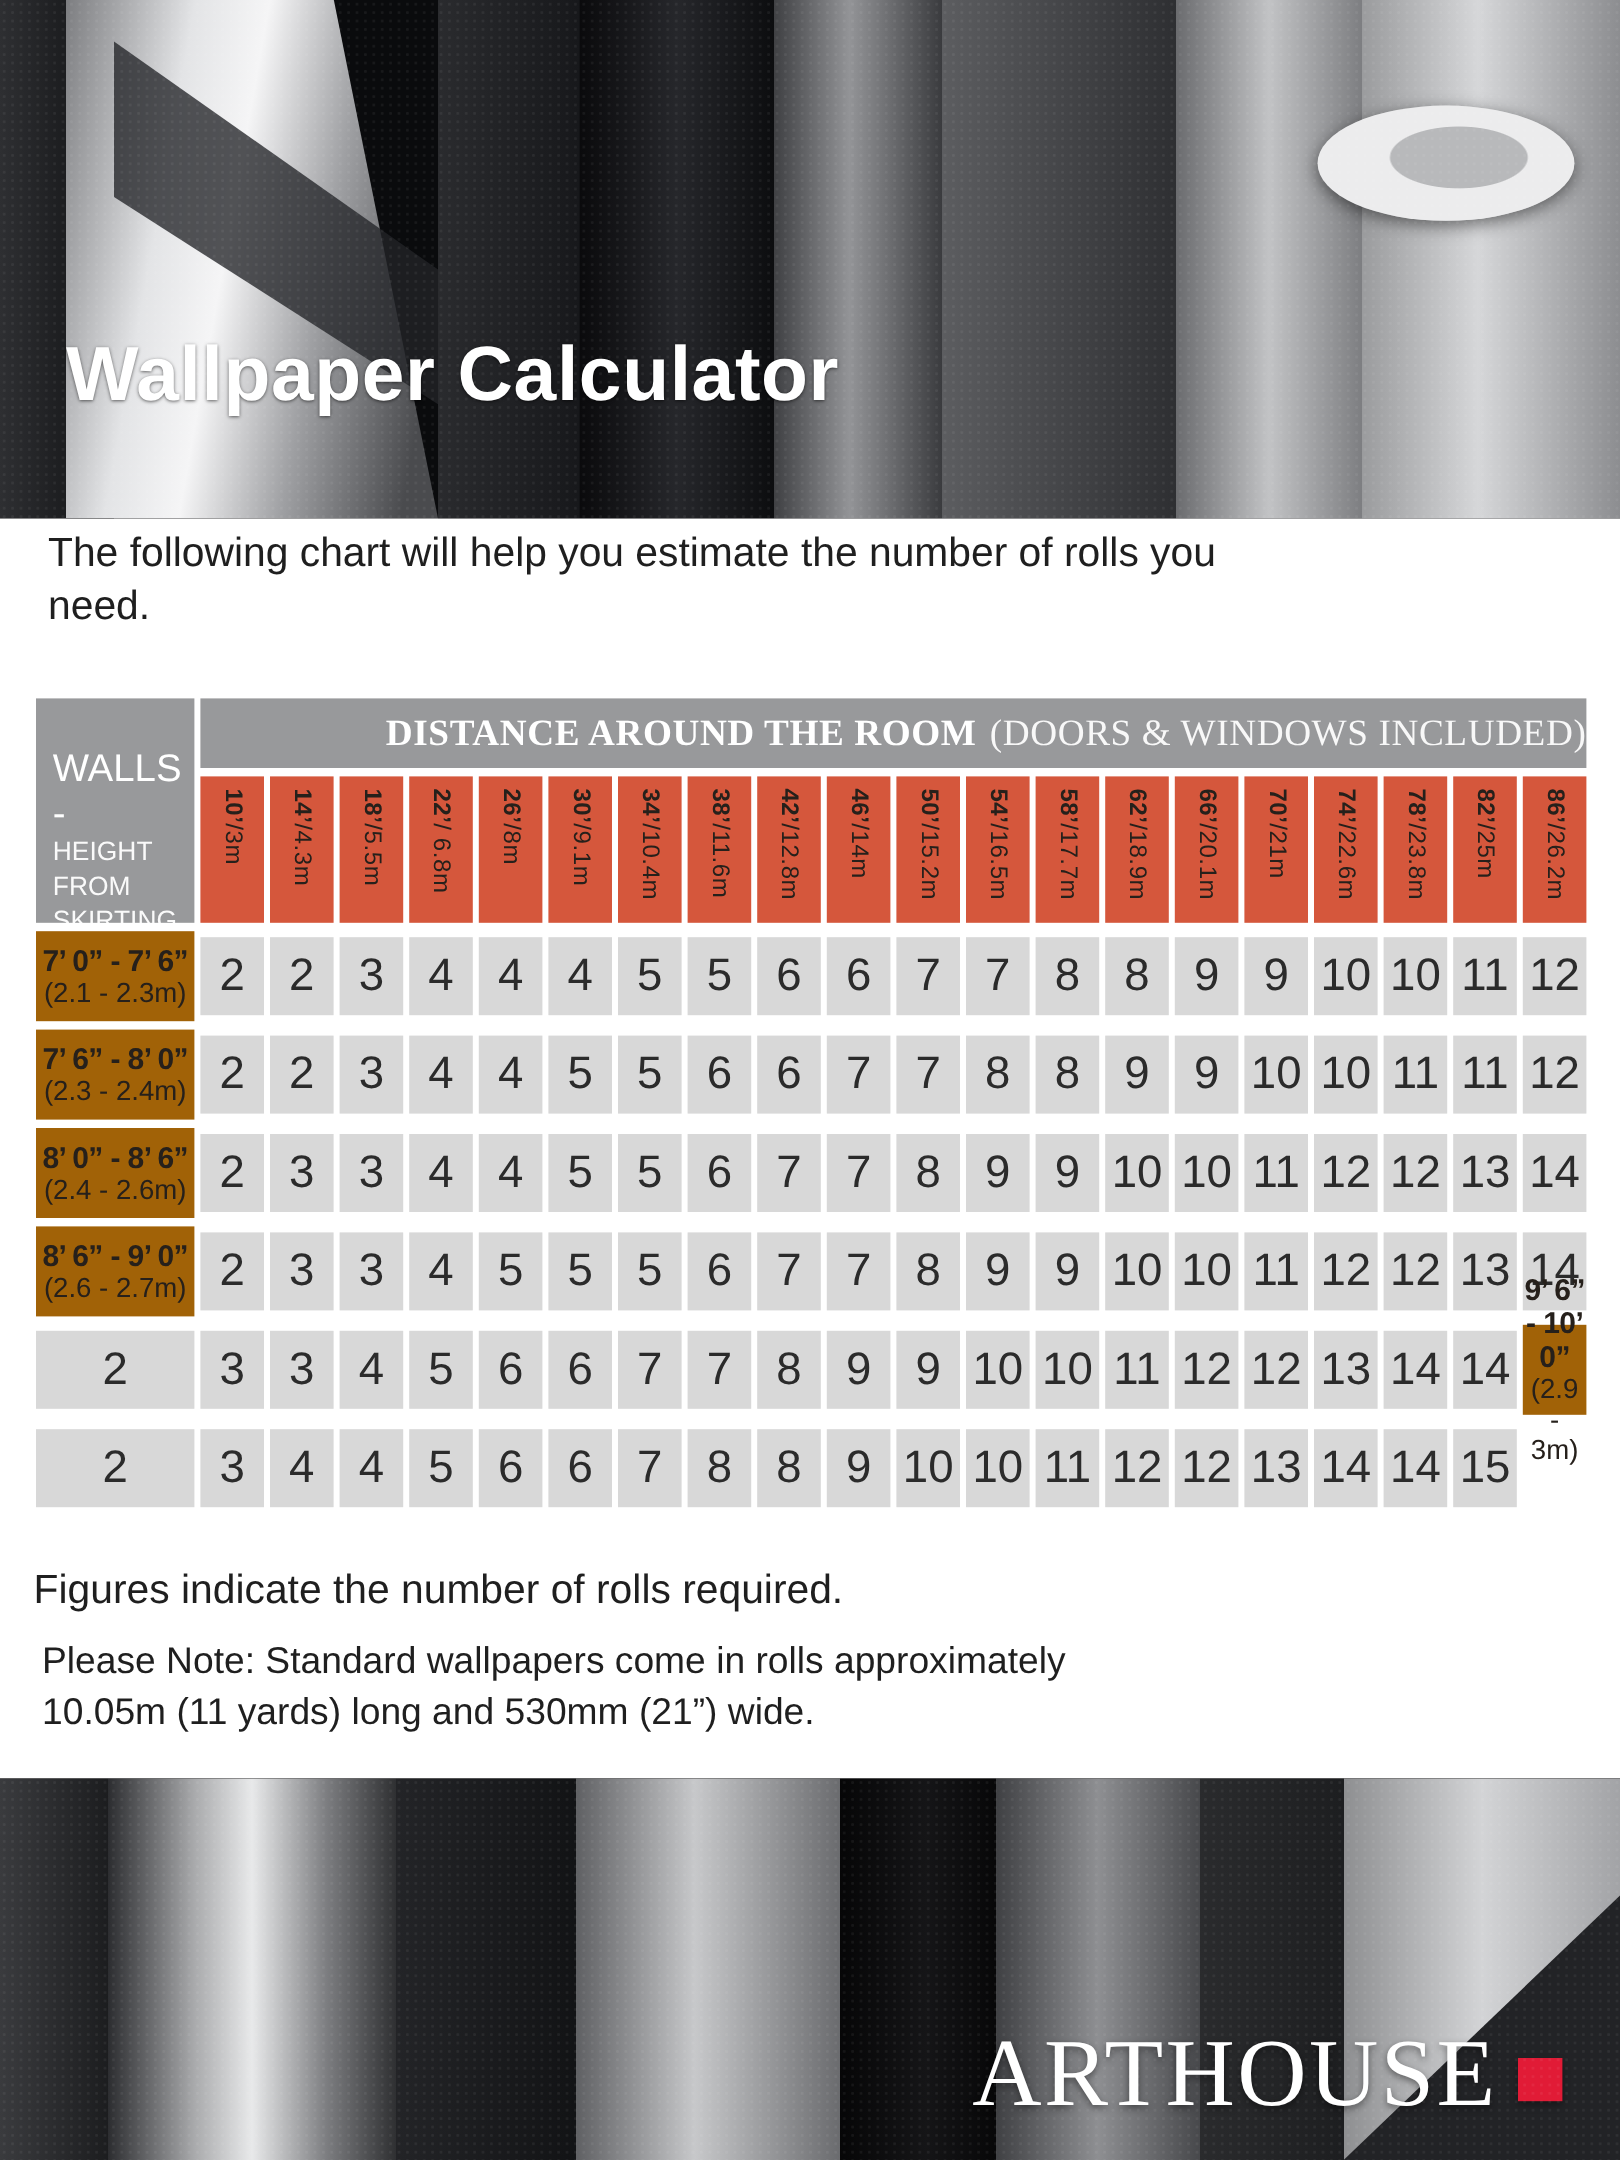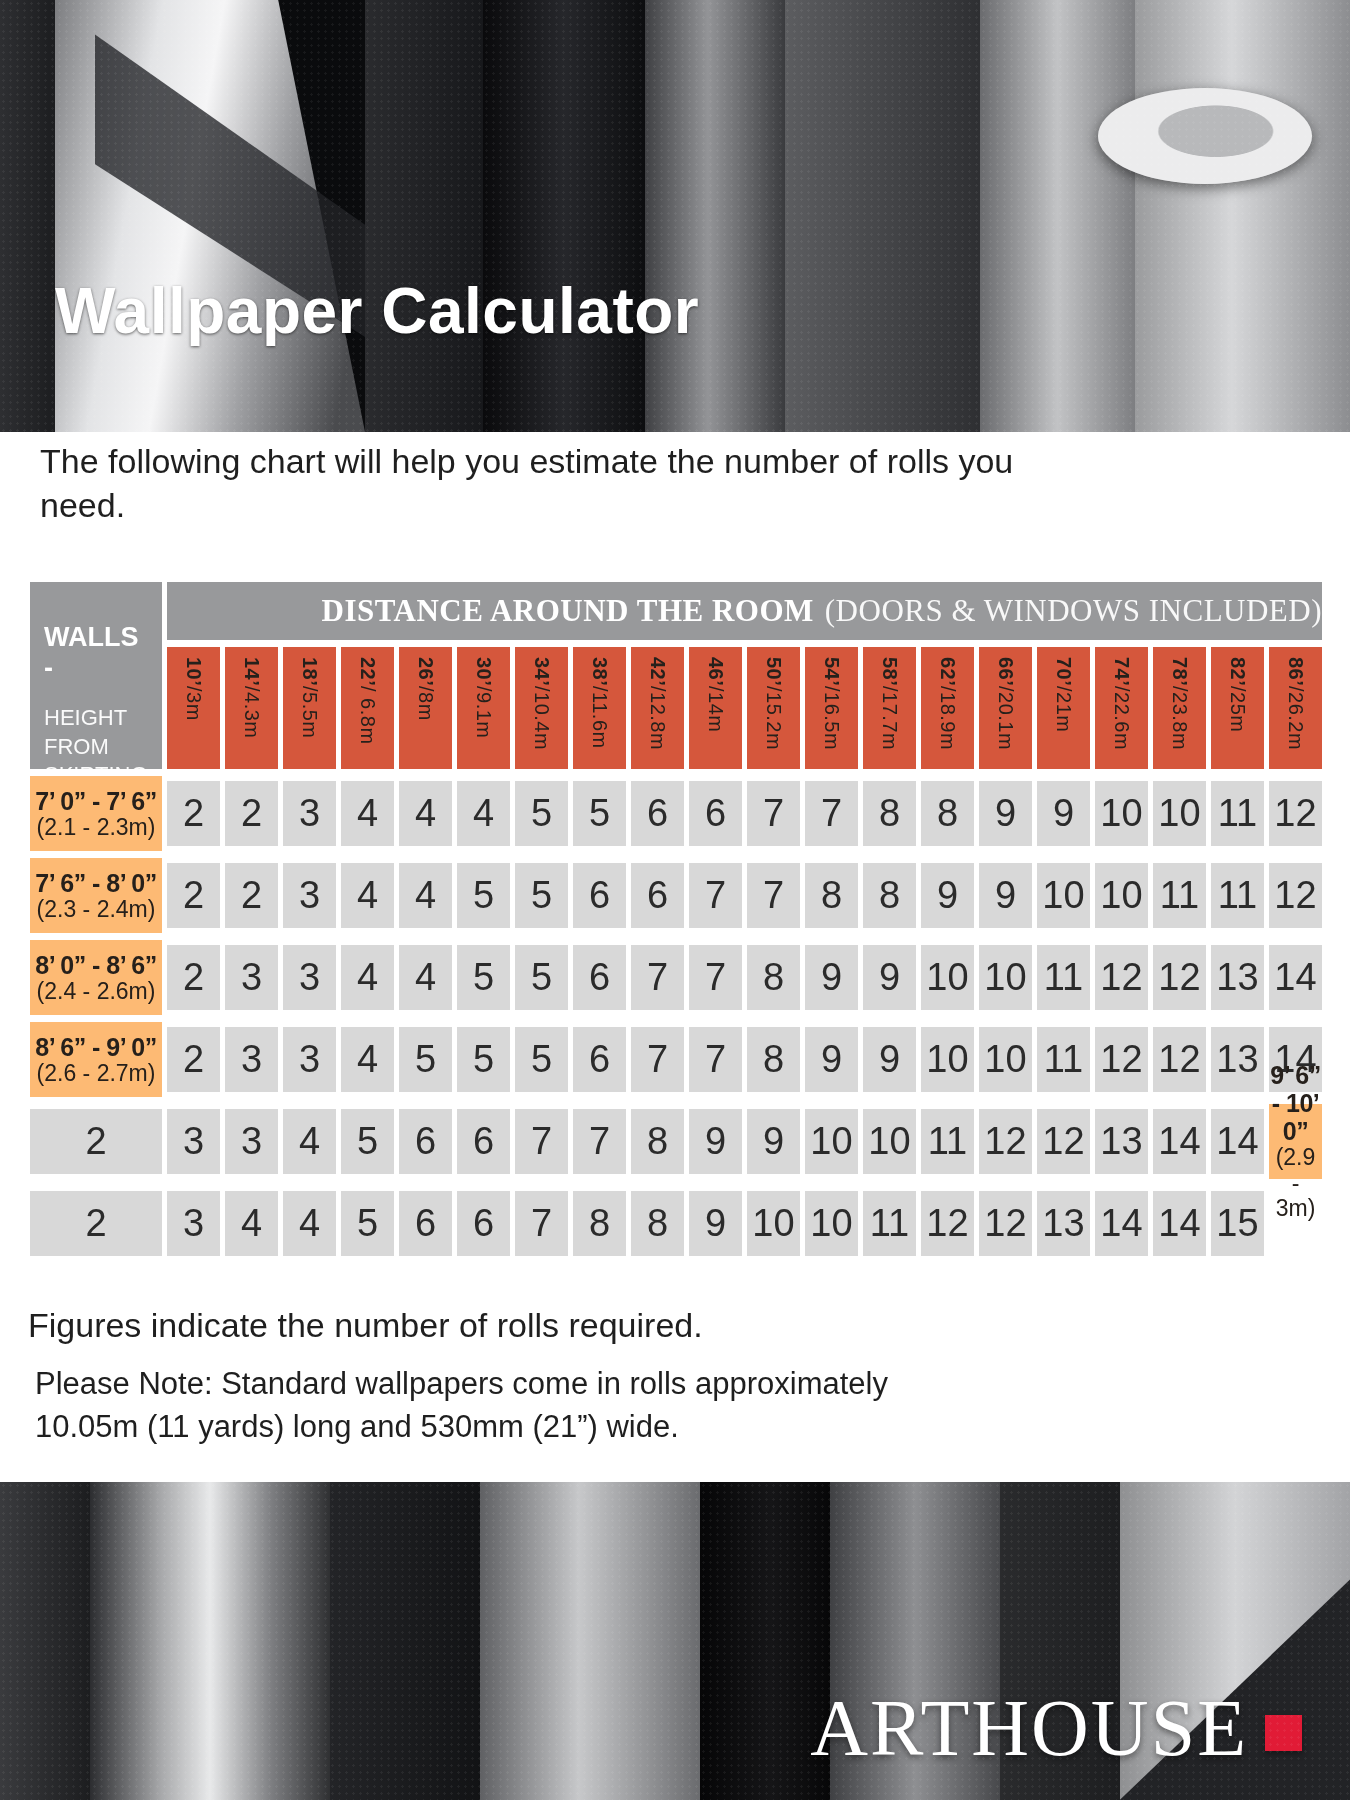--- a/index.html
+++ b/index.html
@@ -47,30 +47,30 @@
   .intro { position:absolute; left:40px; top:440px; width:980px; font-size:34px; line-height:1.28; color:#1f1f1f; }
   .figures-note { position:absolute; left:28px; top:1306px; font-size:34px; color:#1f1f1f; }
   .please-note { position:absolute; left:35px; top:1362px; width:890px; font-size:31px; line-height:1.4; color:#1f1f1f; }
   .please-note b { font-weight:normal; }
 
   
   .calc-table { position:absolute; left:30px; top:582px; width:1292px;
     display:grid; grid-template-columns:132px repeat(20, 1fr);
     grid-template-rows:58px 122px repeat(6, 75px); gap:7px 5px; }
   .corner { grid-row:1/3; grid-column:1; background:#98999b; color:#ffffff; padding:40px 8px 0 14px; }
-  .corner .cb { font-weight:bold; font-size:27px; display:block; margin-bottom:20px; }
+  .corner .cb { font-weight:normal; font-size:32px; display:block; margin-bottom:0; }
   .corner .cr { font-size:22px; line-height:1.3; display:block; color:rgba(255,255,255,0.95); }
   .band { grid-row:1; grid-column:2/22; background:#98999b; color:#ffffff;
     display:flex; align-items:center; justify-content:flex-end; gap:11px; font-size:31px;font-family:Liberation Serif, serif; }
   .band .bd { font-weight:bold; letter-spacing:0.5px; }
   .band .lt { font-weight:normal; color:rgba(255,255,255,0.93); letter-spacing:0.5px; }
   .col-head { background:#d5573c; writing-mode:vertical-rl; display:flex; align-items:center;
     justify-content:flex-start; padding-top:10px; font-size:20px; color:#26201b; letter-spacing:0.5px; }
   .col-head .ft { font-weight:bold; }
-  .row-head { background:#fdba74; display:flex; flex-direction:column; align-items:center; justify-content:center;
+  .row-head { background:#a16207; display:flex; flex-direction:column; align-items:center; justify-content:center;
     color:#26201b; line-height:1.12; text-align:center; }
   .row-head .line1 { font-weight:bold; font-size:25px; letter-spacing:-0.5px; }
   .row-head .line2 { font-size:23px; }
   .cell { background:#d8d8d8; margin:5px 0; display:flex; align-items:center; justify-content:center;
     font-size:38px; color:#2b2b2b; }
 
   
   .brand { position:absolute; right:48px; bottom:26px; display:flex; align-items:center; gap:17px; }
   .brand .logo-text { font-family:"Liberation Serif", serif; font-size:80px; color:#ffffff; letter-spacing:2px;
     text-shadow:0 3px 6px rgba(0,0,0,0.45); }

